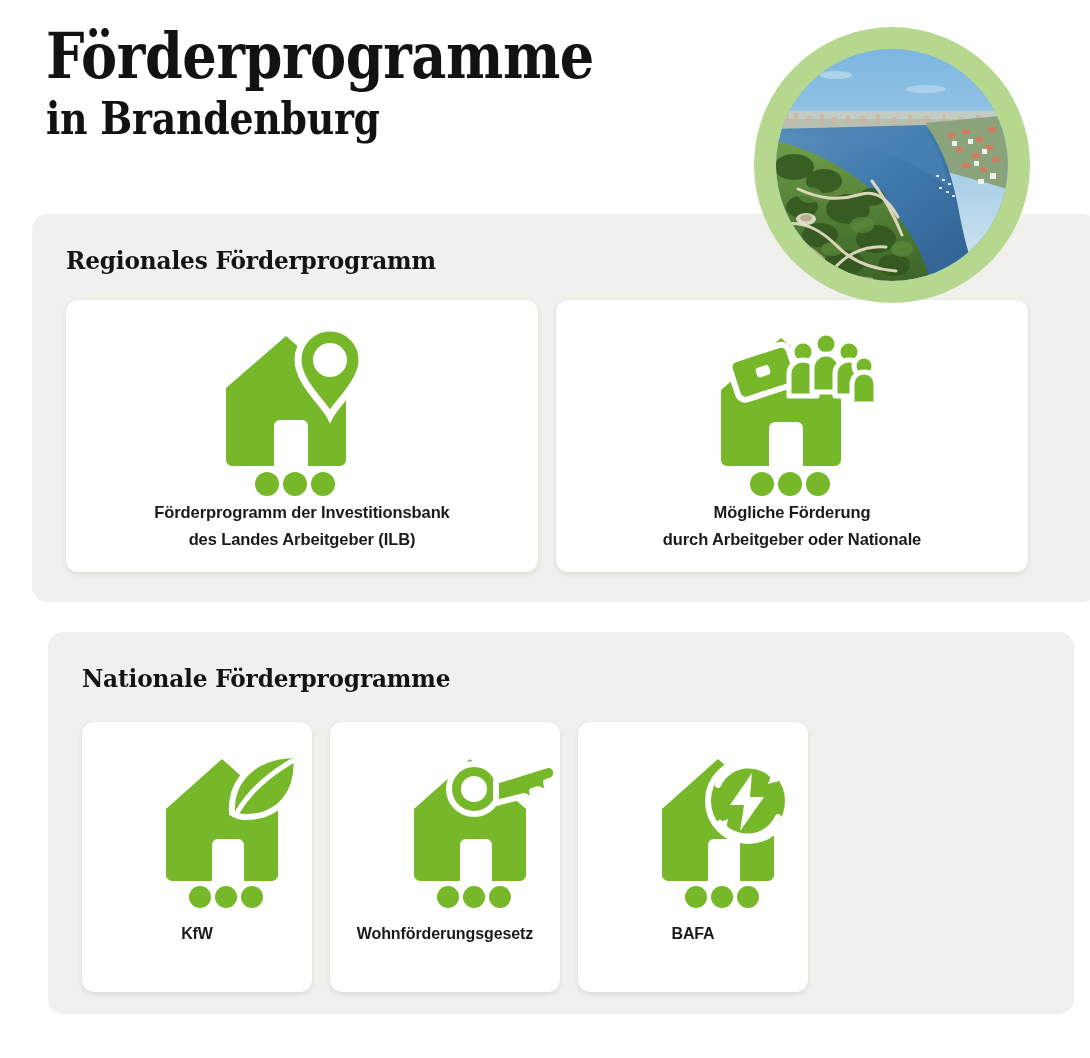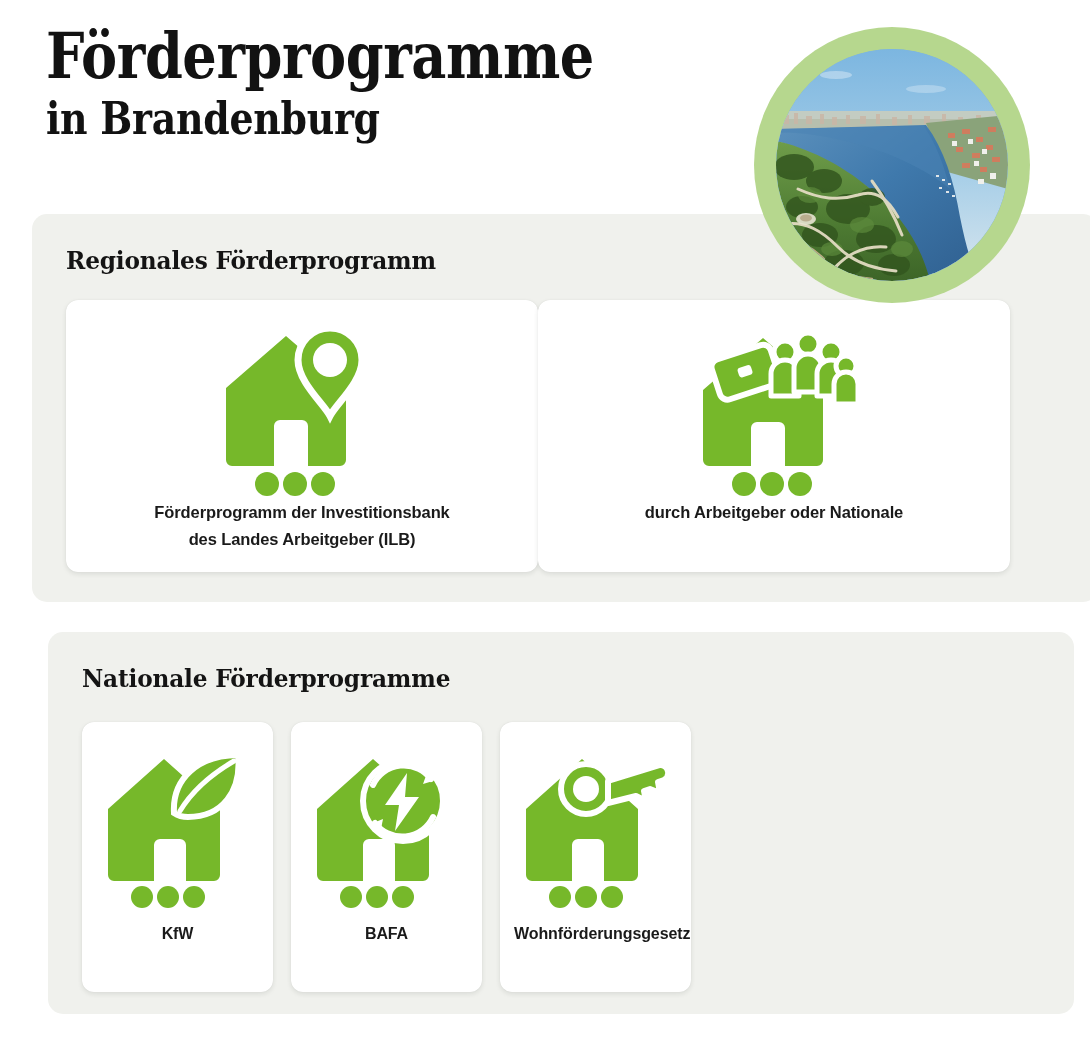--- a/index.html
+++ b/index.html
@@ -75,34 +75,34 @@
     letter-spacing:-0.2px;
     transform:scaleX(0.93);
     transform-origin:left center;
     white-space:nowrap;
   }
   .panel-regional .panel-title{position:absolute;left:34px;top:32px;}
   .panel-national .panel-title{position:absolute;left:34px;top:32px;}
 
   
   .cards{position:absolute;display:flex;}
-  .cards-regional{left:34px;top:86px;gap:0;}
+  .cards-regional{left:34px;top:86px;gap:18px;}
   .cards-national{left:34px;top:90px;gap:18px;}
 
   .card{
     background:#ffffff;
     border-radius:12px;
     box-shadow:0 2px 5px rgba(30,35,25,0.10), 0 0 1px rgba(30,35,25,0.10);
     display:flex;
     flex-direction:column;
     align-items:center;
     box-sizing:border-box;
   }
   .card-wide{width:472px;height:272px;padding-top:24px;}
-  .card-small{width:191px;height:270px;padding-top:26px;}
+  .card-small{width:230px;height:270px;padding-top:26px;align-items:flex-end;}
 
   .card-icon{
     flex:0 0 auto;
     display:flex;align-items:center;justify-content:center;
   }
   .card-wide .card-icon{height:175px;}
   .card-small .card-icon{height:165px;}
 
   .card-label{
     font-family:"Liberation Sans", sans-serif;
@@ -308,20 +308,21 @@
               </g>
             </g>
             <g fill="#76b82a">
               <circle cx="55" cy="158" r="12"></circle>
               <circle cx="83" cy="158" r="12"></circle>
               <circle cx="111" cy="158" r="12"></circle>
             </g>
           </svg>
         </div>
         <div class="card-label">
+          <div>Mögliche Förderung</div>
           <div>durch Arbeitgeber oder Nationale</div>
         </div>
       </div>
 
     </div>
   </div>
 
   <div class="panel panel-national">
     <div class="panel-title">Nationale Förderprogramme</div>
 
@@ -337,20 +338,42 @@
             <path d="M72 62 C70 28 96 4 136 4 C140 40 120 66 86 66 C80 66 75 64 72 62 Z" fill="#76b82a" stroke="#ffffff" stroke-width="6"></path>
             <path d="M132 10 C108 24 90 40 78 60" fill="none" stroke="#ffffff" stroke-width="5" stroke-linecap="round"></path>
             <g fill="#76b82a">
               <circle cx="40" cy="146" r="11"></circle>
               <circle cx="66" cy="146" r="11"></circle>
               <circle cx="92" cy="146" r="11"></circle>
             </g>
           </svg>
         </div>
         <div class="card-label">KfW</div>
+      </div>
+
+      <div class="card card-small">
+        <div class="card-icon">
+          <svg width="152" height="160" viewBox="0 0 152 160" xmlns="http://www.w3.org/2000/svg">
+            <g fill="#76b82a">
+              <path d="M6 58 L62 8 L118 58 L118 124 a6 6 0 0 1 -6 6 L84 130 L84 94 a6 6 0 0 0 -6 -6 L58 88 a6 6 0 0 0 -6 6 L52 130 L12 130 a6 6 0 0 1 -6 -6 Z"></path>
+            </g>
+
+            <g stroke="#ffffff" stroke-width="6" stroke-linejoin="round">
+              <circle cx="66" cy="38" r="25" fill="#76b82a"></circle>
+              <path d="M88 30 L140 14 a8 8 0 0 1 4 15 L138 31 L140 42 L130 38 L124 40 L126 50 L116 45 L88 52 Z" fill="#76b82a"></path>
+            </g>
+            <circle cx="66" cy="38" r="13" fill="#ffffff"></circle>
+            <g fill="#76b82a">
+              <circle cx="40" cy="146" r="11"></circle>
+              <circle cx="66" cy="146" r="11"></circle>
+              <circle cx="92" cy="146" r="11"></circle>
+            </g>
+          </svg>
+        </div>
+        <div class="card-label">Wohnförderungsgesetz</div>
       </div>
 
       <div class="card card-small">
         <div class="card-icon">
           <svg width="152" height="160" viewBox="0 0 152 160" xmlns="http://www.w3.org/2000/svg">
             <g fill="#76b82a">
               <path d="M6 58 L62 8 L118 58 L118 124 a6 6 0 0 1 -6 6 L84 130 L84 94 a6 6 0 0 0 -6 -6 L58 88 a6 6 0 0 0 -6 6 L52 130 L12 130 a6 6 0 0 1 -6 -6 Z"></path>
             </g>
 
             <circle cx="92" cy="50" r="40" fill="#76b82a" stroke="#ffffff" stroke-width="6"></circle>
@@ -365,38 +388,16 @@
             <g fill="#76b82a">
               <circle cx="40" cy="146" r="11"></circle>
               <circle cx="66" cy="146" r="11"></circle>
               <circle cx="92" cy="146" r="11"></circle>
             </g>
           </svg>
         </div>
         <div class="card-label">BAFA</div>
       </div>
 
-      <div class="card card-small">
-        <div class="card-icon">
-          <svg width="152" height="160" viewBox="0 0 152 160" xmlns="http://www.w3.org/2000/svg">
-            <g fill="#76b82a">
-              <path d="M6 58 L62 8 L118 58 L118 124 a6 6 0 0 1 -6 6 L84 130 L84 94 a6 6 0 0 0 -6 -6 L58 88 a6 6 0 0 0 -6 6 L52 130 L12 130 a6 6 0 0 1 -6 -6 Z"></path>
-            </g>
-
-            <g stroke="#ffffff" stroke-width="6" stroke-linejoin="round">
-              <circle cx="66" cy="38" r="25" fill="#76b82a"></circle>
-              <path d="M88 30 L140 14 a8 8 0 0 1 4 15 L138 31 L140 42 L130 38 L124 40 L126 50 L116 45 L88 52 Z" fill="#76b82a"></path>
-            </g>
-            <circle cx="66" cy="38" r="13" fill="#ffffff"></circle>
-            <g fill="#76b82a">
-              <circle cx="40" cy="146" r="11"></circle>
-              <circle cx="66" cy="146" r="11"></circle>
-              <circle cx="92" cy="146" r="11"></circle>
-            </g>
-          </svg>
-        </div>
-        <div class="card-label">Wohnförderungsgesetz</div>
-      </div>
-
     </div>
   </div>
 
 </div>
 
 </body></html>

